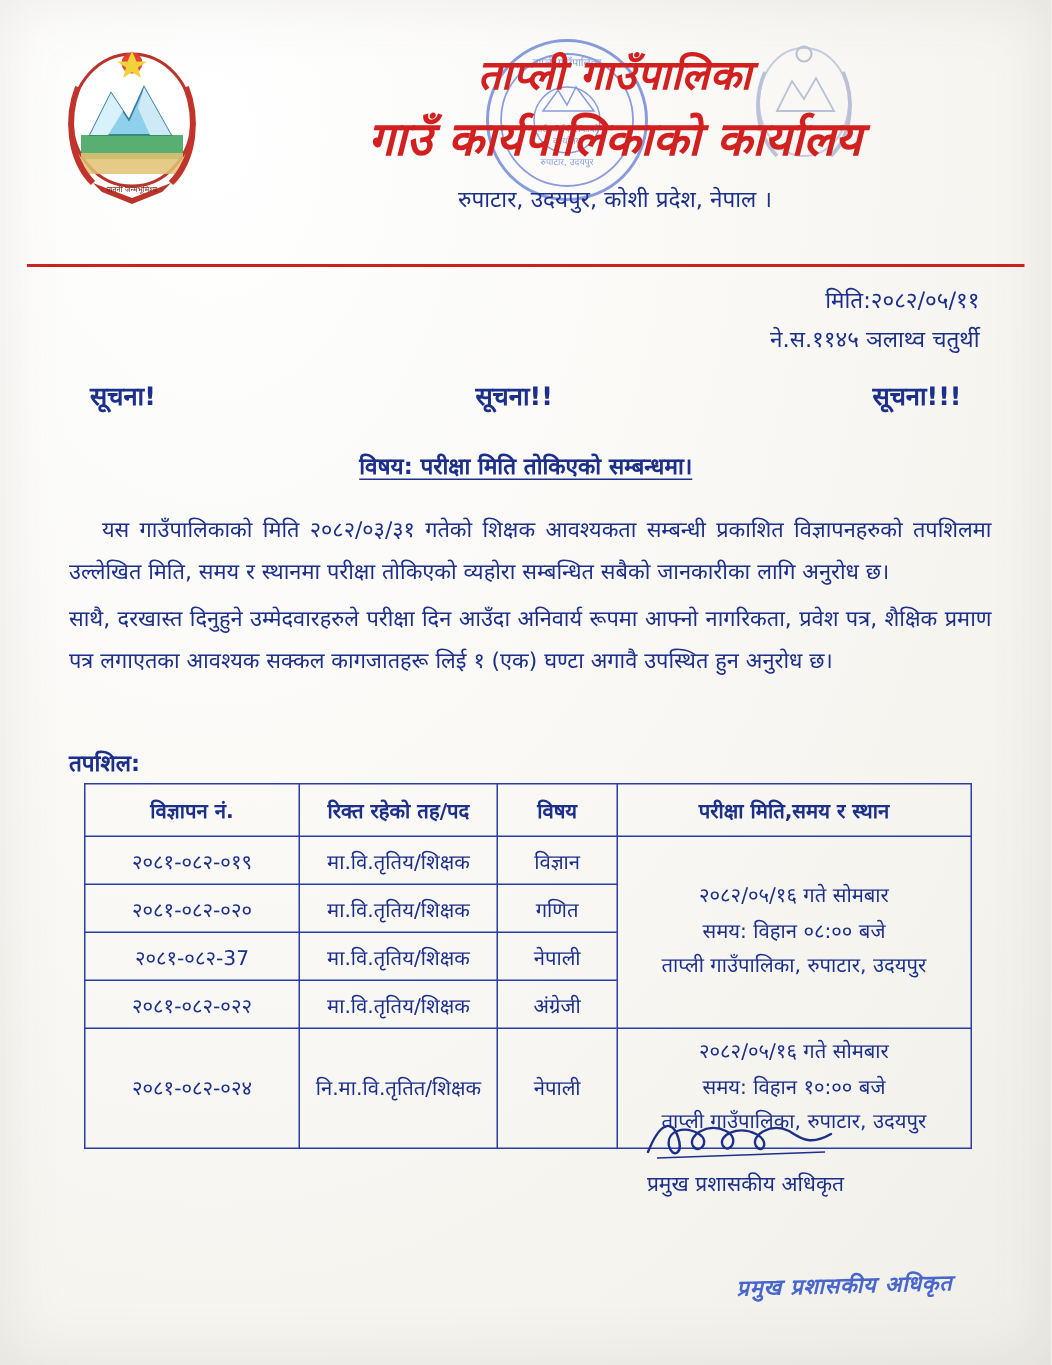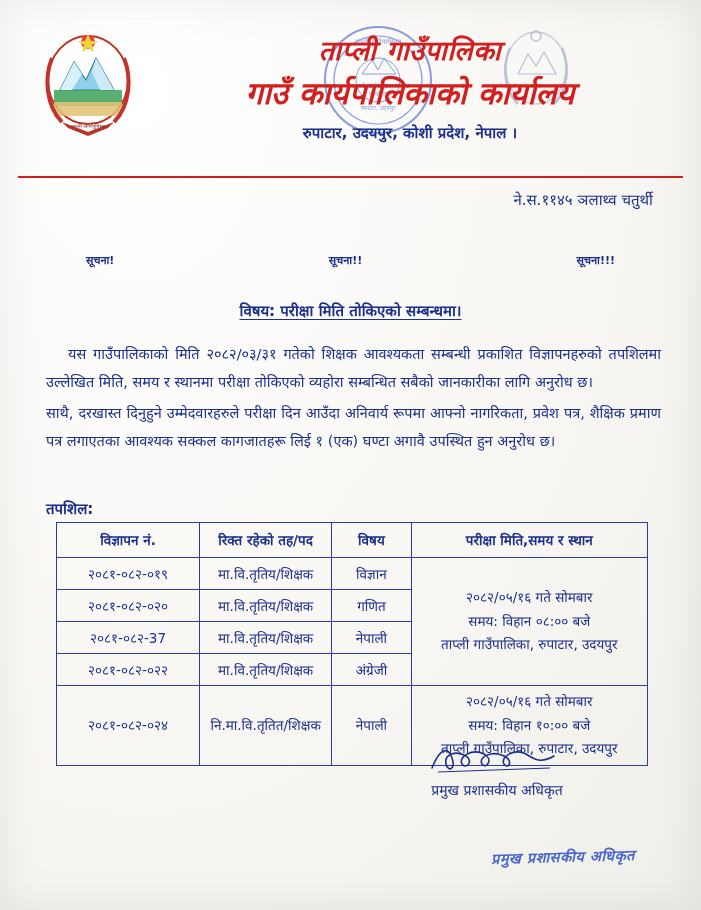--- a/index.html
+++ b/index.html
@@ -73,21 +73,21 @@
     font-family: "DejaVu Sans", sans-serif;
     font-size: 31px;
     font-weight: bold;
     color: #d21f1f;
     font-style: italic;
     margin-top: 10px;
     line-height: 1.1;
   }
   .line3 {
     font-size: 15px;
-    font-weight: bold;
+    font-weight: normal;
     color: #1b2f8b;
     margin-top: 12px;
   }
   .rule-red {
     position: absolute;
     left: 18px;
     right: 18px;
     top: 176px;
     height: 2px;
     background: #cf2020;
@@ -118,22 +118,22 @@
     line-height: 1.7;
   }
   
   .notice-row {
     position: absolute;
     top: 252px;
     left: 0;
     right: 0;
     display: flex;
     justify-content: space-between;
-    padding: 0 86px;
-    font-size: 11px;
+    padding: 0 60px;
+    font-size: 17px;
     font-weight: bold;
     color: #1b2f8b;
   }
   .subject {
     position: absolute;
     top: 300px;
     left: 0;
     right: 0;
     text-align: center;
     font-size: 15px;
@@ -289,20 +289,21 @@
       <div class="line1">ताप्ली गाउँपालिका</div>
       <div class="line2">गाउँ कार्यपालिकाको कार्यालय</div>
       <div class="line3">रुपाटार, उदयपुर, कोशी प्रदेश, नेपाल ।</div>
     </div>
 
     <div class="rule-red"></div>
   </div>
 
   <div class="refrow">
     <div class="ref-right">
+      <div>मिति:२०८२/०५/११</div>
       <div>ने.स.११४५ ञलाथ्व चतुर्थी</div>
     </div>
   </div>
 
   <div class="notice-row">
     <span>सूचना!</span>
     <span>सूचना!!</span>
     <span>सूचना!!!</span>
   </div>
 

